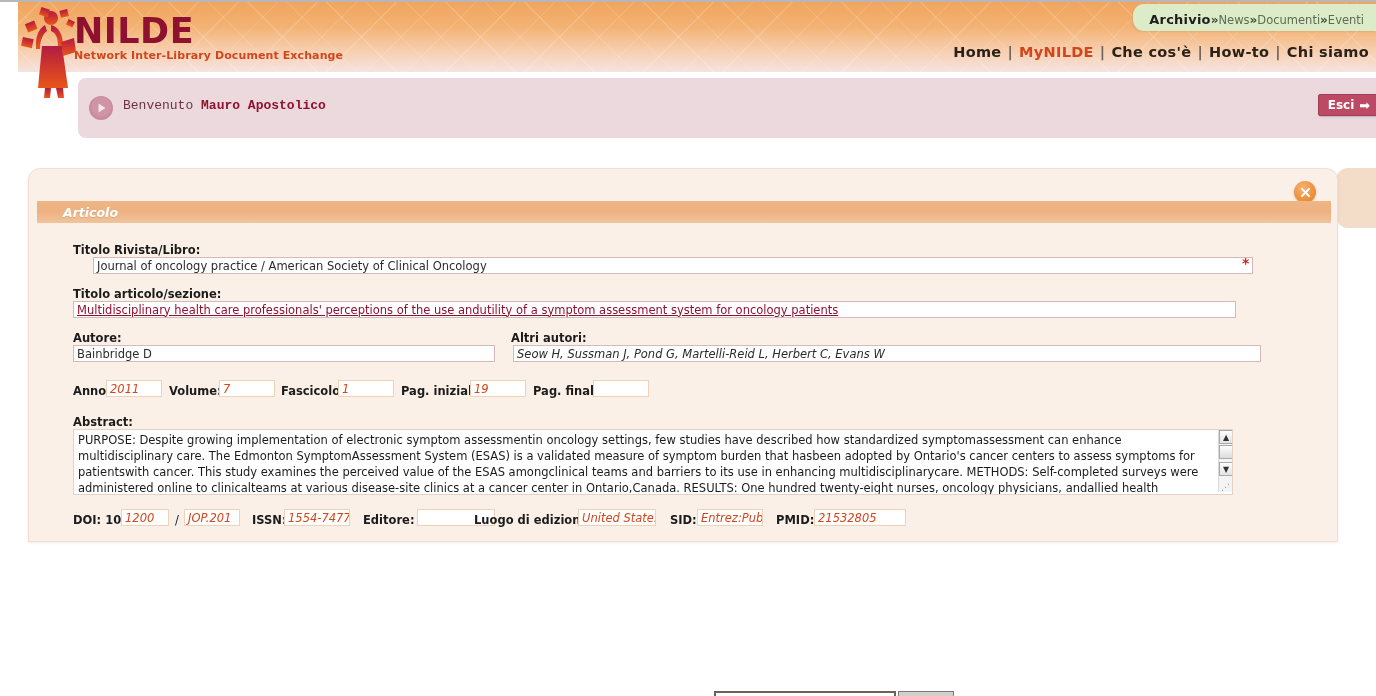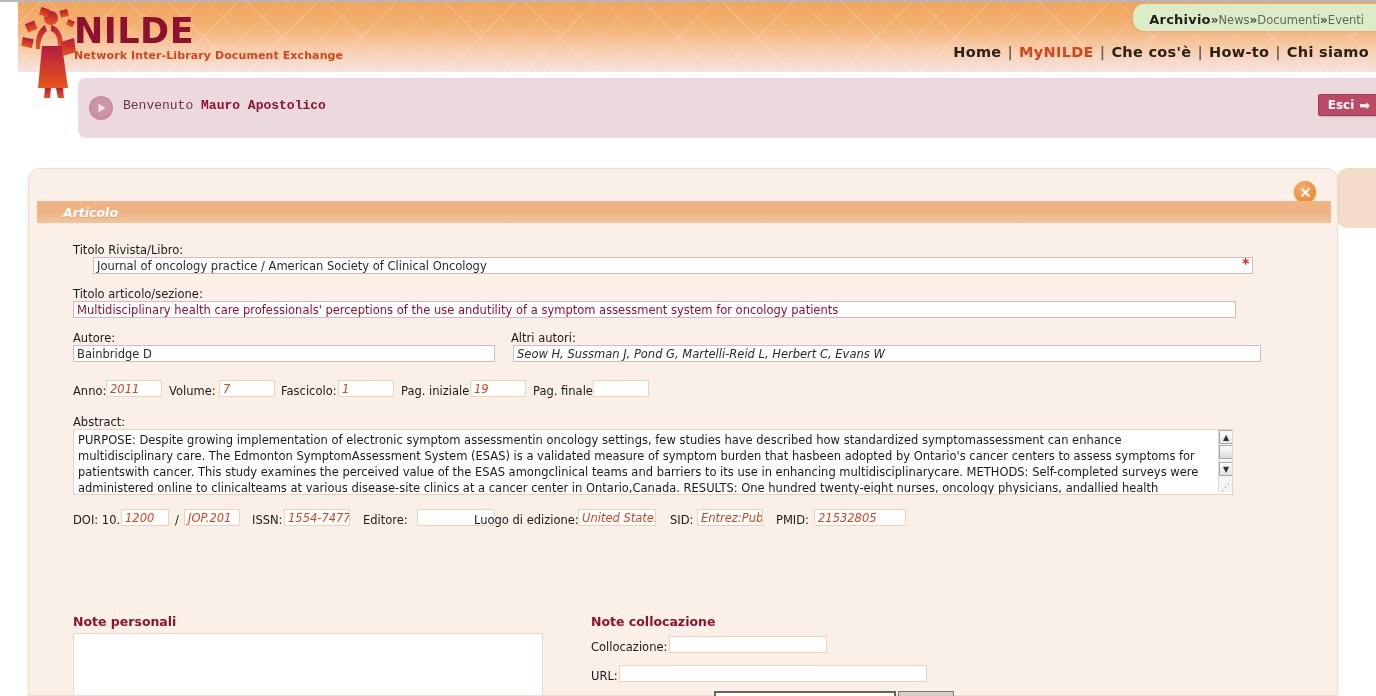--- a/index.html
+++ b/index.html
@@ -95,21 +95,21 @@
     box-shadow: 1px 1px 2px rgba(0,0,0,0.18);
   }
   .esci-btn .etx { color:#ffffff; font-size:12px; font-weight:bold; }
   .esci-btn .earr { color:#ffffff; font-size:13px; line-height:13px; }
 
   
   .panel-wrap {
     position:absolute; left:28px; top:168px; width:1310px; height:528px;
   }
   .panel {
-    position:absolute; left:0; top:0; width:1310px; height:528px;
+    position:absolute; left:0; top:0; width:1310px; height:374px;
     background:#fbf0e8;
     border:1px solid #f0dfd0;
     border-radius:12px 12px 0 0;
     box-shadow: 0 1px 3px rgba(0,0,0,0.07);
     overflow:hidden;
   }
   .panel-tab-notch {
     position:absolute; left:1336px; top:168px;
     width:44px; height:60px;
     background:#f3ddc8;
@@ -132,21 +132,21 @@
   .sec-header .sh-label {
     position:absolute; left:26px; top:4px;
     font-size:12.5px; font-style:italic; font-weight:bold;
     color:#ffffff;
     text-shadow: 0 1px 0 rgba(0,0,0,0.10);
   }
 
   
   .lbl {
     position:absolute;
-    font-size:11.5px; font-weight:normal; color:#1b1b1b;
+    font-size:11.5px; font-weight:bold; color:#1b1b1b;
     white-space:nowrap;
   }
   .fld {
     position:absolute;
     background:#ffffff;
     border:1px solid #d8b9b9;
     height:17px;
     font-size:11.5px;
     color:#2b2b2b;
     padding:1px 3px;
@@ -305,21 +305,21 @@
 
       <div class="sec-header" style="top:32px;">
         <span class="sh-label">Articolo</span>
       </div>
 
       <span class="lbl" style="left:44px; top:74px;">Titolo Rivista/Libro:</span>
       <div class="fld" style="left:44px; top:88px; width:1160px;margin-left:20px;">Journal of oncology practice / American Society of Clinical Oncology</div>
       <span class="req-star" style="left:1213px; top:86px;">*</span>
 
       <span class="lbl" style="left:44px; top:118px;">Titolo articolo/sezione:</span>
-      <div class="fld red" style="left:44px; top:132px; width:1163px;">Multidisciplinary health care professionals' perceptions of the use andutility of a symptom assessment system for oncology patients</div>
+      <div class="fld red" style="left:44px; top:132px; width:1163px;text-decoration:underline;">Multidisciplinary health care professionals' perceptions of the use andutility of a symptom assessment system for oncology patients</div>
 
       <span class="lbl" style="left:44px; top:162px;">Autore:</span>
       <div class="fld" style="left:44px; top:176px; width:422px;">Bainbridge D</div>
 
       <span class="lbl" style="left:482px; top:162px;">Altri autori:</span>
       <div class="fld" style="left:484px; top:176px; width:748px;font-style:italic;">Seow H, Sussman J, Pond G, Martelli-Reid L, Herbert C, Evans W</div>
 
       <span class="lbl" style="left:44px; top:215px;">Anno:</span>
       <div class="fld ital" style="left:77px; top:211px; width:56px;">2011</div>
 

